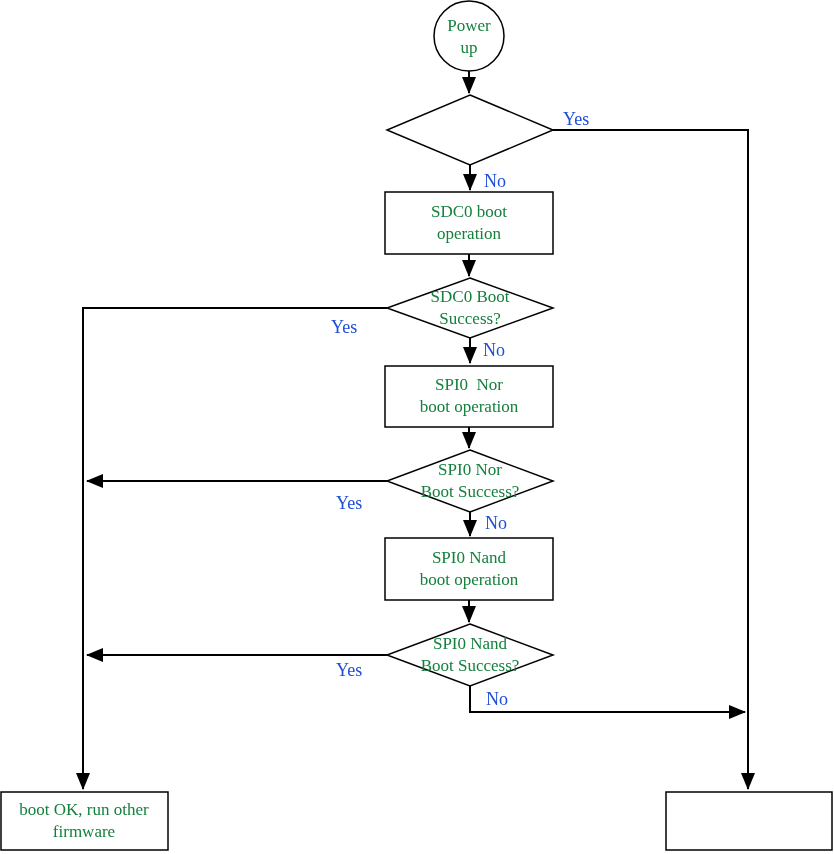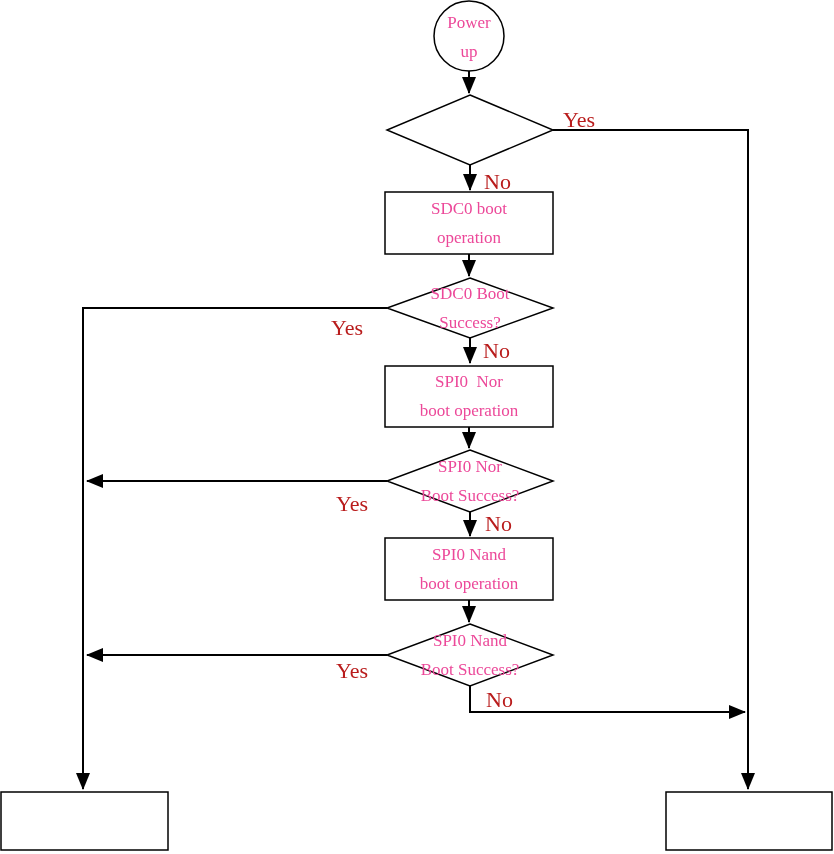--- a/index.html
+++ b/index.html
@@ -20,28 +20,28 @@
     position: absolute;
     left: 0;
     top: 0;
   }
   .nlabel {
     position: absolute;
     transform: translate(-50%, -50%);
     text-align: center;
     white-space: pre-wrap;
     font-size: 17px;
-    line-height: 29px;
-    color: #ec4899;
+    line-height: 22px;
+    color: #15803d;
   }
   .elabel {
     position: absolute;
-    font-size: 22px;
+    font-size: 18px;
     line-height: 19px;
-    color: #b91c1c;
+    color: #1d4ed8;
     white-space: nowrap;
   }
 </style>
 </head>
 <body>
 
 <div class="canvas">
 
   <svg class="connectors" width="834" height="854" viewBox="0 0 834 854">
     <defs>
@@ -94,20 +94,22 @@
 
   <div class="nlabel" style="left:470px; top:481px;">SPI0 Nor
 Boot Success?</div>
 
   <div class="nlabel" style="left:469px; top:569px;">SPI0 Nand
 boot operation</div>
 
   <div class="nlabel" style="left:470px; top:655px;">SPI0 Nand
 Boot Success?</div>
 
+  <div class="nlabel" style="left:84px; top:821px;">boot OK, run other
+firmware</div>
 
 
   <div class="elabel" style="left:563px; top:110px;">Yes</div>
 
   <div class="elabel" style="left:484px; top:172px;">No</div>
 
   <div class="elabel" style="left:331px; top:318px;">Yes</div>
 
   <div class="elabel" style="left:483px; top:341px;">No</div>
 

